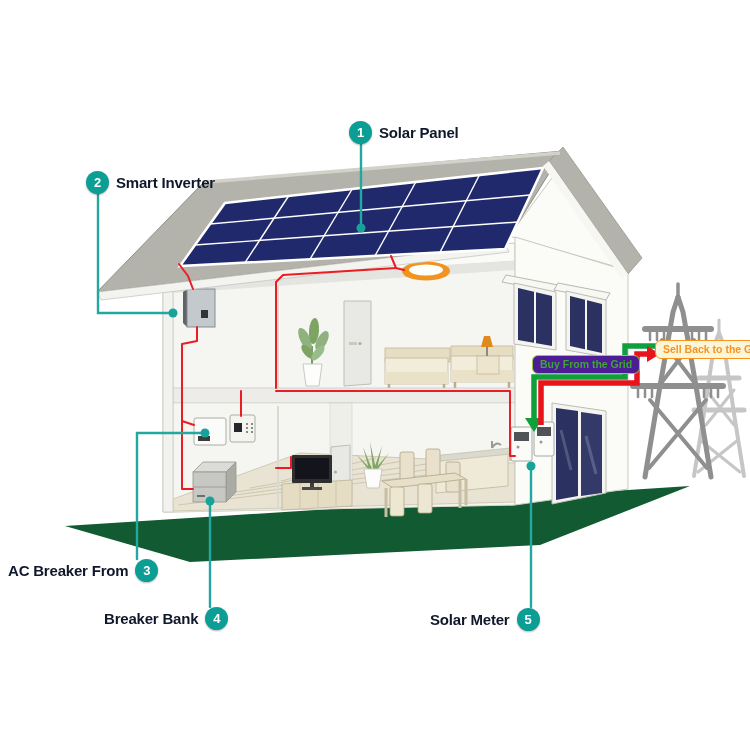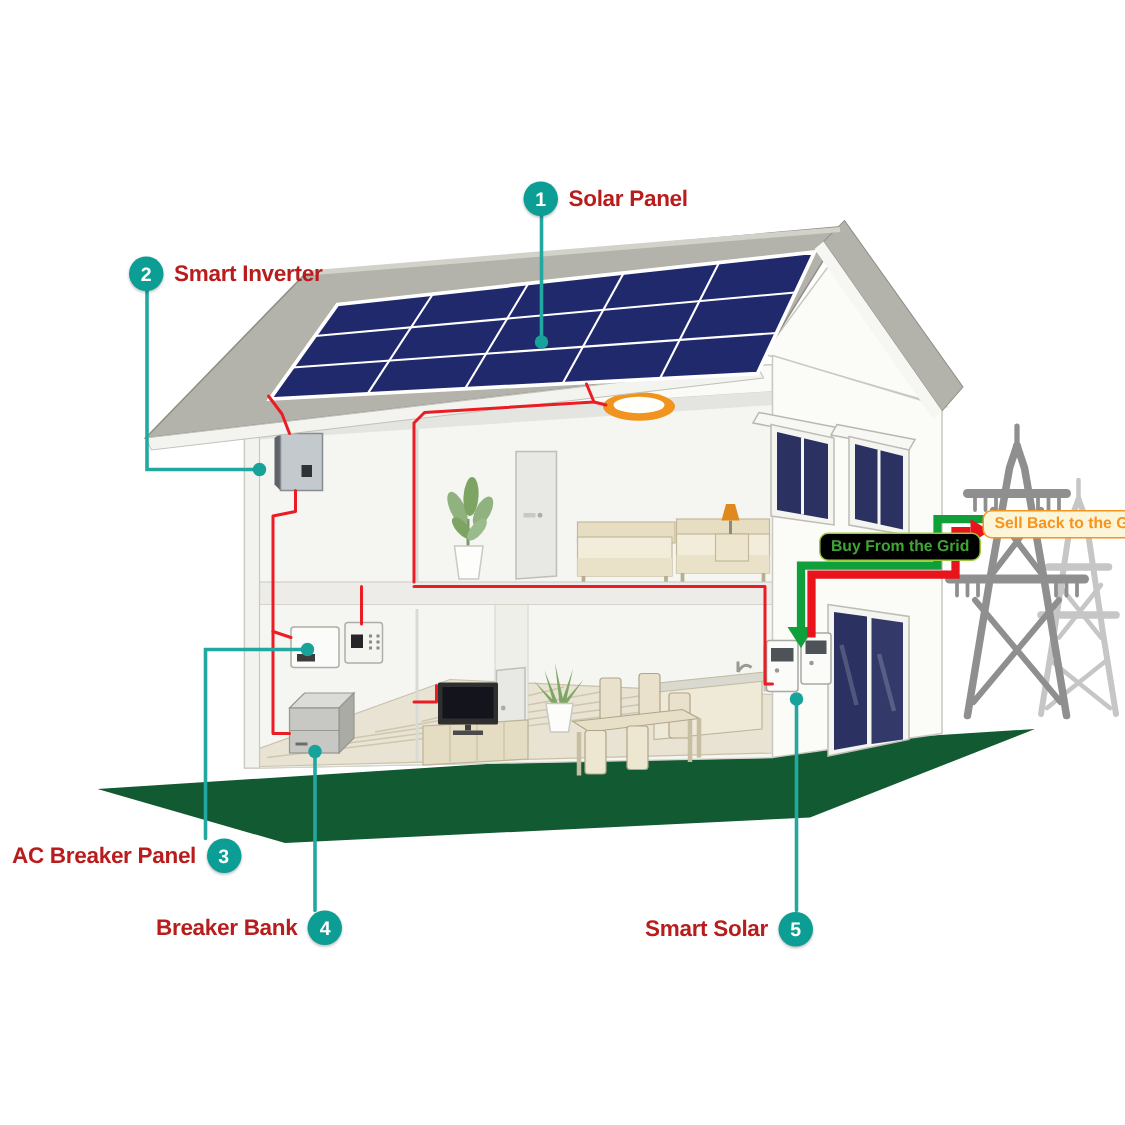--- a/index.html
+++ b/index.html
@@ -8,31 +8,31 @@
     font-family:"Liberation Sans", sans-serif;
   }
   #scene{position:absolute;left:0;top:0;}
   .step{position:absolute;display:flex;align-items:center;gap:7px;height:23px;}
   .step.rev{flex-direction:row-reverse;}
   .badge{
     width:23px;height:23px;border-radius:50%;background:#0C9E94;color:#ffffff;
     font-weight:700;font-size:13px;display:flex;align-items:center;justify-content:center;
     box-shadow:0 1px 2px rgba(0,0,0,.28);flex:0 0 auto;
   }
-  .txt{font-size:15px;font-weight:700;color:#b91c1c;white-space:nowrap;letter-spacing:-.2px;}
+  .txt{font-size:15px;font-weight:700;color:#0f172a;white-space:nowrap;letter-spacing:-.2px;}
   #step1{left:349px;top:121px;}
   #step2{left:86px;top:171px;}
   #step3{left:8px;top:559px;}
   #step4{left:104px;top:607px;}
   #step5{left:430px;top:608px;}
   .tag{
     position:absolute;font-size:10.5px;font-weight:700;border-radius:6px;
     padding:2px 7px;white-space:nowrap;line-height:13px;
   }
-  #tagBuy{left:546px;top:355px;color:#3FA535;border:1.6px solid #9BCB3C;background:#000000;}
+  #tagBuy{left:532px;top:355px;color:#3FA535;border:1.6px solid #9BCB3C;background:#4c1d95;}
   #tagSell{left:655px;top:340px;color:#F7941D;border:1.6px solid #F7941D;background:#FDF5D7;}
 </style>
 </head>
 <body>
 
 <div id="canvas">
 
 <svg id="scene" width="750" height="750" viewBox="0 0 750 750">
 
   <g stroke="#C6C6C6" fill="none" stroke-linecap="round">
@@ -266,27 +266,27 @@
 <div class="step" id="step1">
   <span class="badge">1</span>
   <span class="txt">Solar Panel</span>
 </div>
 <div class="step" id="step2">
   <span class="badge">2</span>
   <span class="txt">Smart Inverter</span>
 </div>
 <div class="step rev" id="step3">
   <span class="badge">3</span>
-  <span class="txt">AC Breaker Panel</span>
+  <span class="txt">AC Breaker From</span>
 </div>
 <div class="step rev" id="step4">
   <span class="badge">4</span>
   <span class="txt">Breaker Bank</span>
 </div>
 <div class="step rev" id="step5">
   <span class="badge">5</span>
-  <span class="txt">Smart Solar</span>
+  <span class="txt">Solar Meter</span>
 </div>
 
 <div class="tag" id="tagBuy">Buy From the Grid</div>
 <div class="tag" id="tagSell">Sell Back to the Grid</div>
 
 </div>
 
 </body></html>

